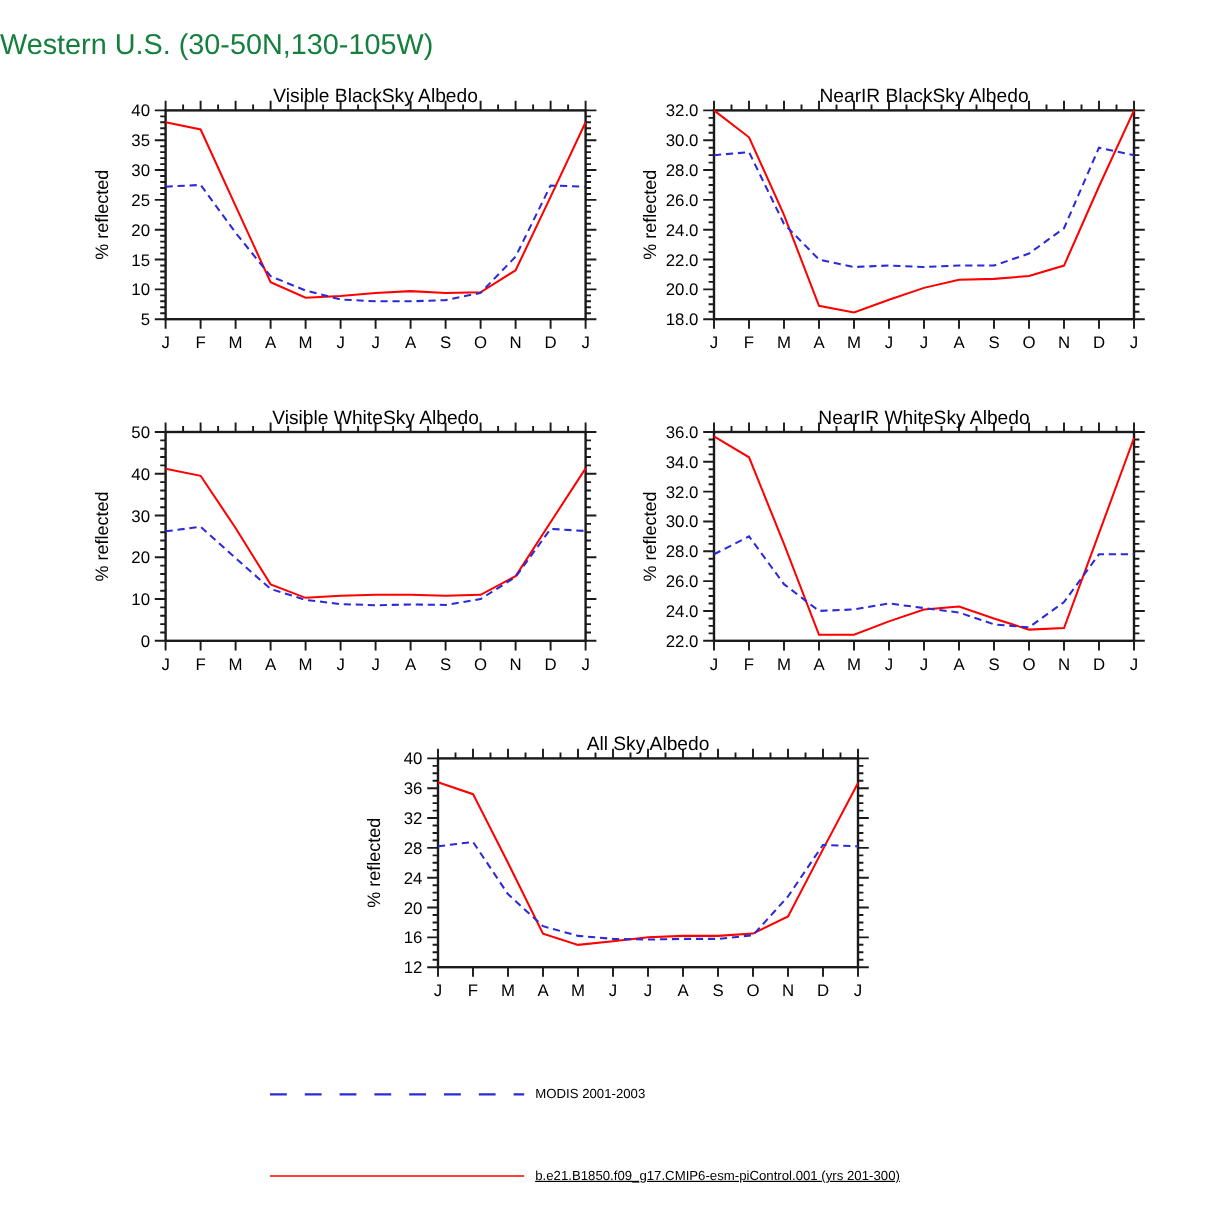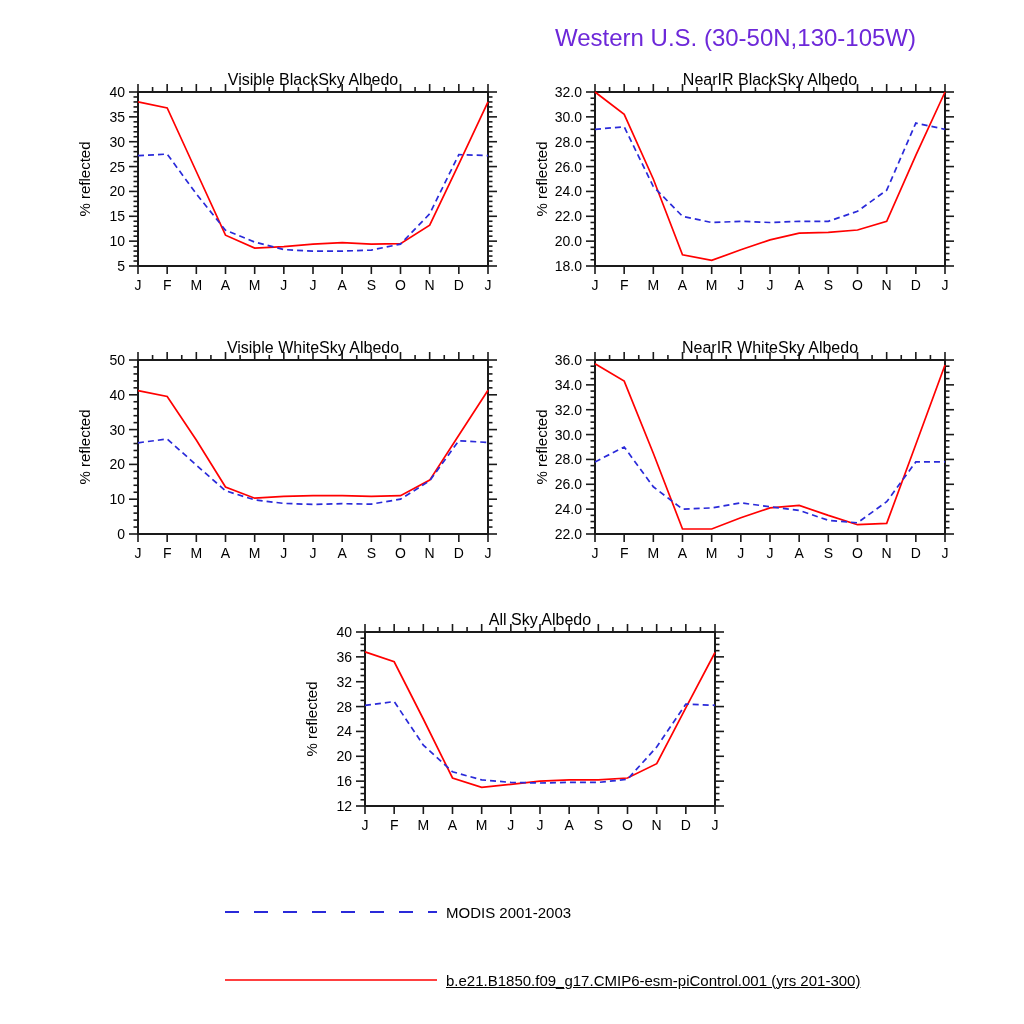--- a/index.html
+++ b/index.html
@@ -1,35 +1,35 @@
 <!DOCTYPE html>
 <html><head>
 <meta charset="utf-8">
 <style>
   html,body{margin:0;padding:0;}
   body{
     width:1024px;height:1024px;background:#ffffff;position:relative;
     font-family:"Liberation Sans", sans-serif;overflow:hidden;
   }
   .main-title{
-    position:absolute;top:24px;left:0;width:916px;text-align:right;
-    font-size:24px;color:#6d28d9;
+    position:absolute;top:24px;left:0;width:916px;text-align:left;
+    font-size:24px;color:#15803d;
   }
   .chart{position:absolute;width:420px;height:240px;margin:0;padding:0;}
   #chart-0{left:78px;top:64px;}
   #chart-1{left:535px;top:64px;}
   #chart-2{left:78px;top:332px;}
   #chart-3{left:535px;top:332px;}
   #chart-4{left:305px;top:604px;}
   .legend-row{
     position:absolute;left:225px;display:flex;align-items:center;height:12px;
   }
   #legend-row-0{top:906px;}
   #legend-row-1{top:974px;text-decoration:underline;}
-  .legend-label{font-size:15px;color:#000;margin-left:9px;white-space:nowrap;}
+  .legend-label{font-size:11px;color:#000;margin-left:9px;white-space:nowrap;}
 </style>
 </head>
 <body>
 
 <div class="main-title">Western U.S. (30-50N,130-105W)</div>
 
 <figure class="chart" id="chart-0">
   <svg width="420" height="240">
       <line x1="60" y1="197.02857142857144" x2="55.5" y2="197.02857142857144" stroke="#1a1a1a" stroke-width="1.6"></line>
       <line x1="410" y1="197.02857142857144" x2="414.5" y2="197.02857142857144" stroke="#1a1a1a" stroke-width="1.6"></line>

